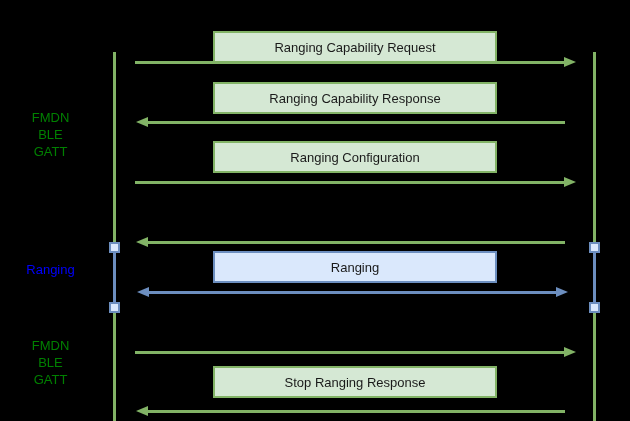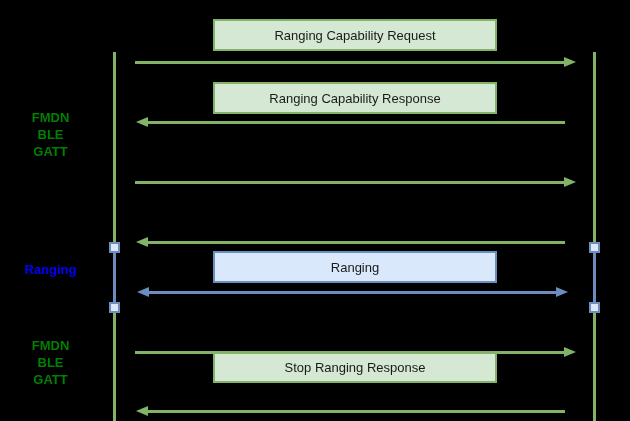--- a/index.html
+++ b/index.html
@@ -43,21 +43,21 @@
   .head-right { border-left: 12px solid #82b366; }
   .head-left  { border-right: 12px solid #82b366; }
   .head-right.blue { border-left-color: #6c8ebf; }
   .head-left.blue  { border-right-color: #6c8ebf; }
   
   .side-label {
     position: absolute;
     left: 0;
     width: 101px;
     text-align: center;
-    font-weight: bold;
+    font-weight: normal;
     font-size: 13px;
     line-height: 17px;
   }
   .side-label.green-text { color: #008000; }
   .side-label.blue-text { color: #0000ff; }
   
   .endpoint {
     position: absolute;
     width: 11px; height: 11px;
     box-sizing: border-box;
@@ -90,24 +90,25 @@
 
   <div class="lifeline green-bg" style="left:593px; top:52px; height:195px;"></div>
   <div class="lifeline blue-bg" style="left:593px; top:247px; height:61px;"></div>
   <div class="lifeline green-bg" style="left:593px; top:308px; height:113px;"></div>
 
   <div class="endpoint" style="left:109px; top:242px;"></div>
   <div class="endpoint" style="left:109px; top:302px;"></div>
   <div class="endpoint" style="left:589px; top:242px;"></div>
   <div class="endpoint" style="left:589px; top:302px;"></div>
 
-  <div class="msg-box" style="top:19px;">Ranging Capability Request</div>
+  <div class="msg-box" style="top:31px;">Ranging Capability Request</div>
   <div class="msg-box" style="top:82px;">Ranging Capability Response</div>
+  <div class="msg-box" style="top:141px;">Ranging Configuration</div>
   <div class="msg-box blue" style="top:251px;">Ranging</div>
-  <div class="msg-box" style="top:351px;">Stop Ranging Response</div>
+  <div class="msg-box" style="top:366px;">Stop Ranging Response</div>
 
   <div>
     <div class="hline green-bg" style="left:135px; top:61px; width:429px;"></div>
     <div class="arrow-head head-right" style="left:564px; top:57px;"></div>
   </div>
 
   <div>
     <div class="arrow-head head-left" style="left:136px; top:117px;"></div>
     <div class="hline green-bg" style="left:148px; top:121px; width:417px;"></div>
   </div>

